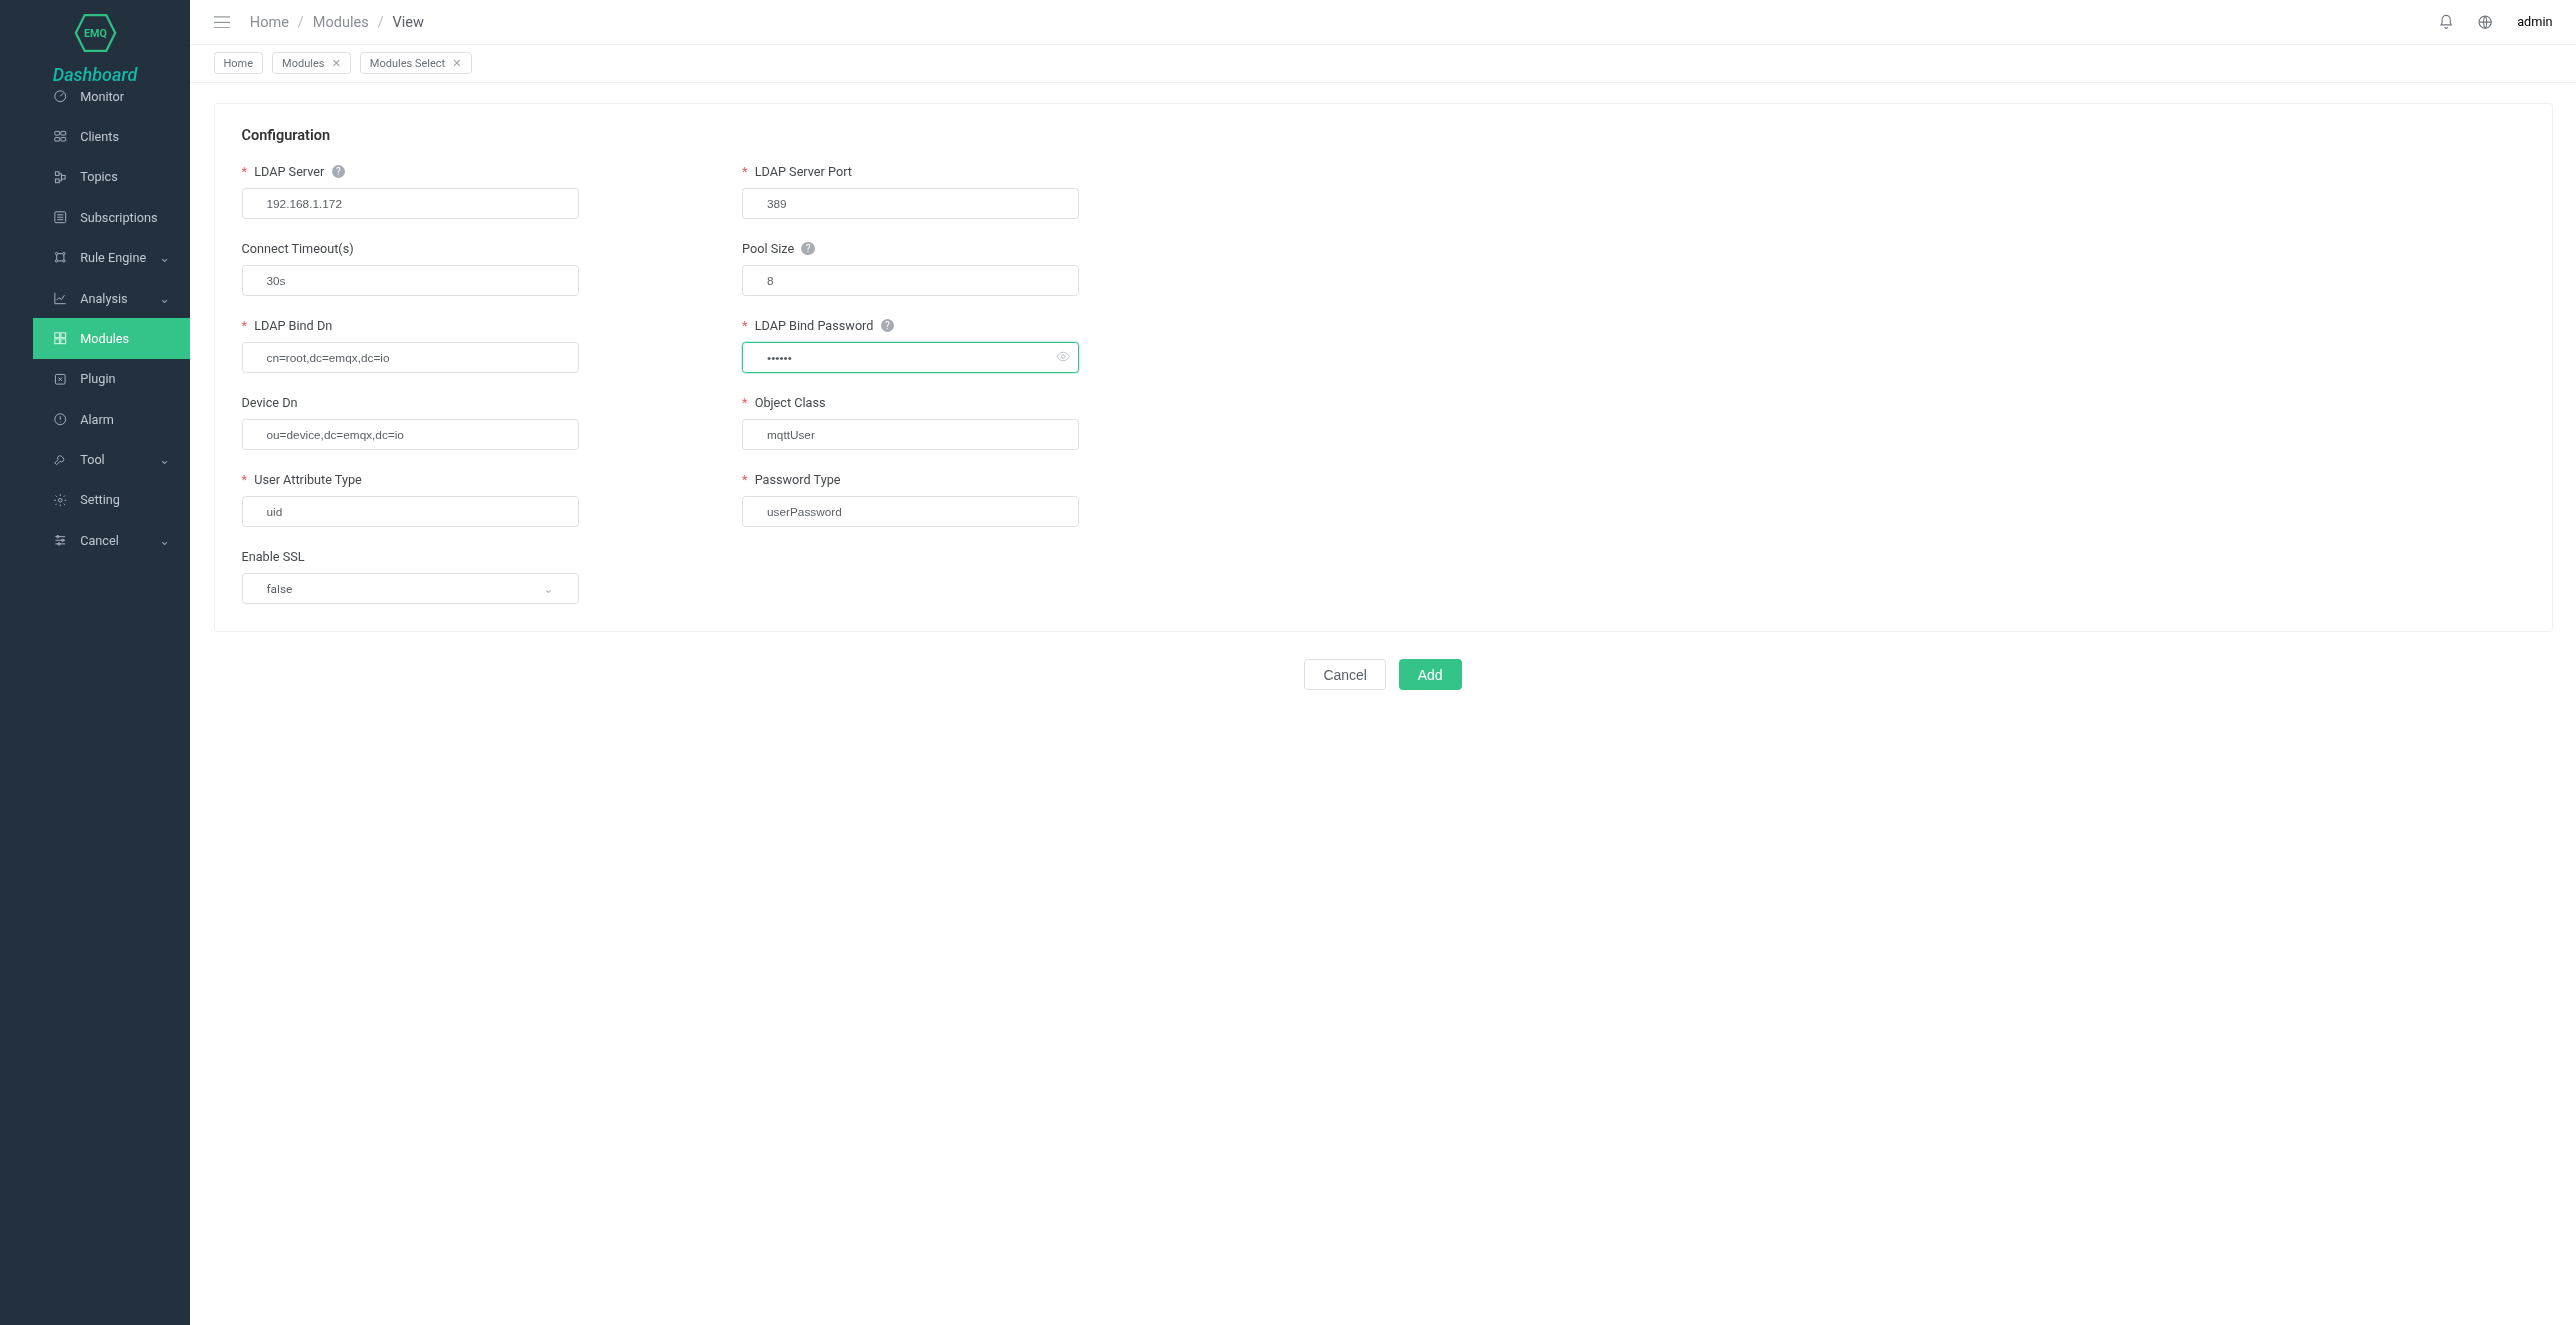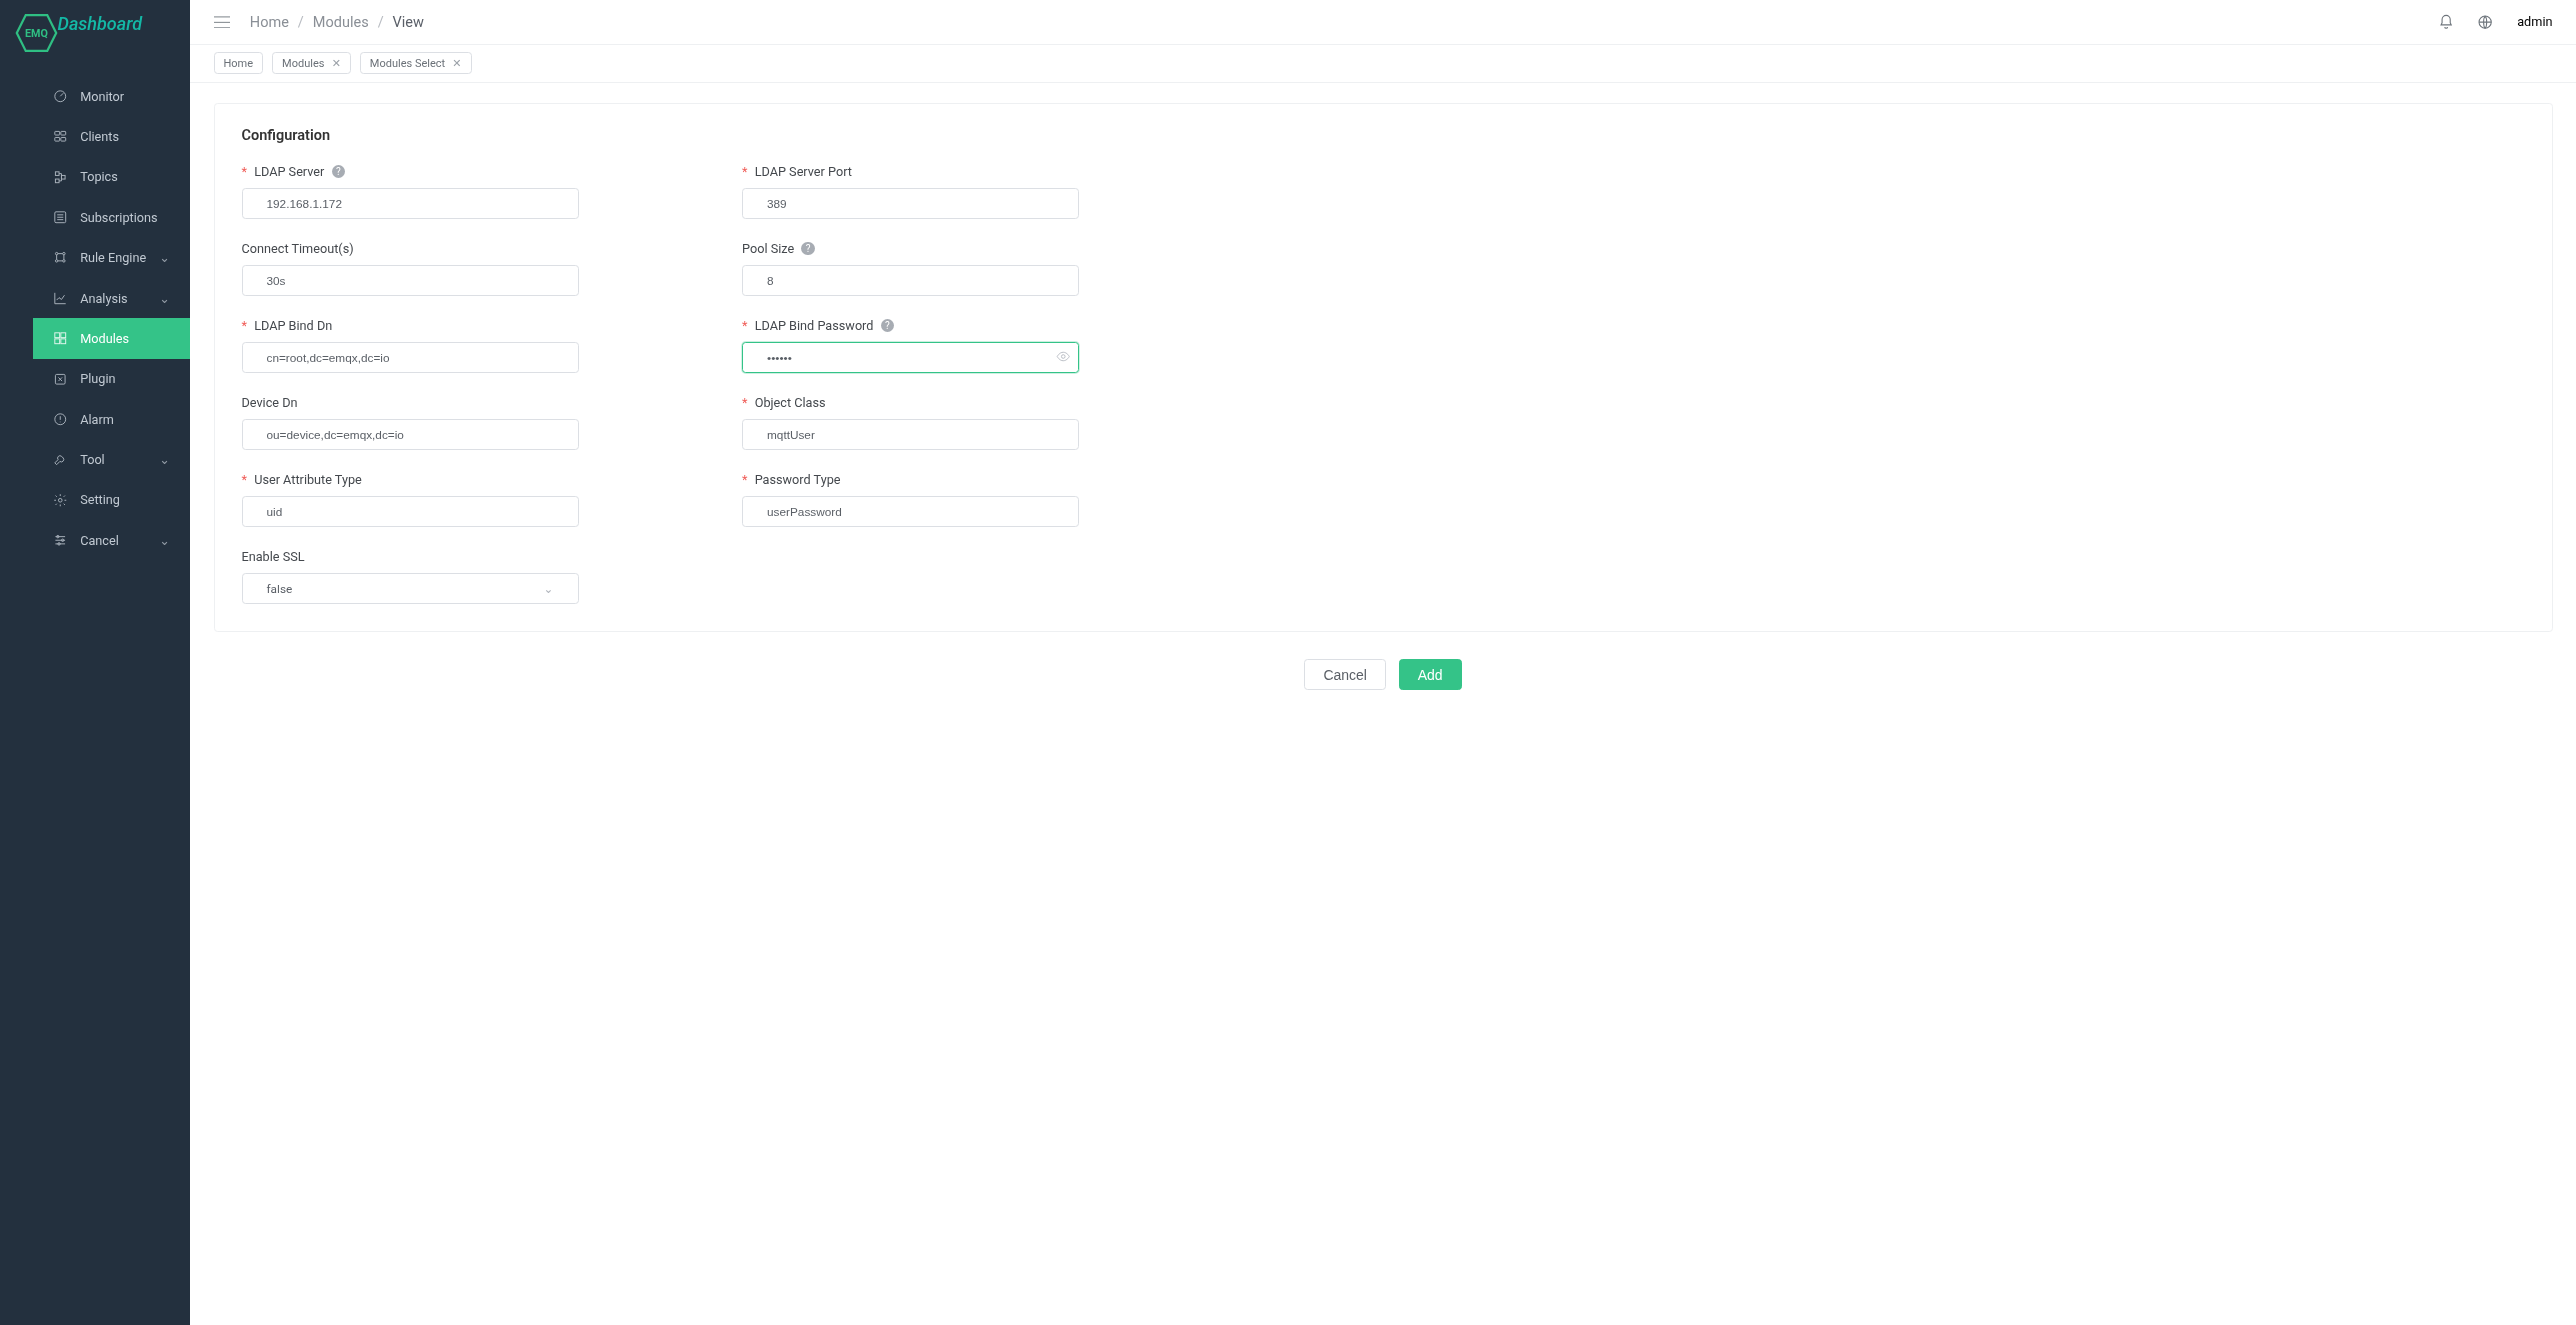--- a/index.html
+++ b/index.html
@@ -1,20 +1,20 @@
 <!DOCTYPE html>
 <html style="font-size:14.5px"><head>
   <meta charset="utf-8">
   <style>
     * { box-sizing: border-box; margin: 0; padding: 0; }
     body { font-family: -apple-system, BlinkMacSystemFont, "Segoe UI", Roboto, "Helvetica Neue", sans-serif; font-size: 12.7px; color: #333; background: #fff; }
     .app { display: flex; height: 100vh; }
 
     .sidebar { width: 190px; background: #23303e; color: #bfc6ce; display: flex; flex-direction: column; flex-shrink: 0; }
-    .sidebar-header { display: flex; padding: 12.7px 14.5px; height: 49px; }
+    .sidebar-header { display: flex; align-items: center; gap: 11px; padding: 12.7px 14.5px; height: 49px; flex-direction: column; }
     .logo-badge { width: 43px; height: 40px; display:flex; align-items:center; justify-content:center; }
     .logo-badge svg { width:43px; height:40px; }
     .sidebar-title { color: #14b8a6; font-size: 18px; font-weight: 500; font-style: italic; }
     .menu { padding-top: 27px; padding-left: 33px; }
     .menu-item { display: flex; align-items: center; gap: 12.7px; padding: 12.7px 20px; cursor: pointer; color: #c1c9d2; font-size: 12.7px; }
     .menu-item.active { background: #34c388; color: #fff; }
     .menu-item .chev { margin-left: auto; opacity: .7; }
     .mi-icon { width:14.5px; height:14.5px; display:inline-flex; align-items:center; justify-content:center; opacity:.85; }
     .mi-icon svg { width:14.5px; height:14.5px; stroke: currentColor; fill:none; stroke-width:1.6; }
 

